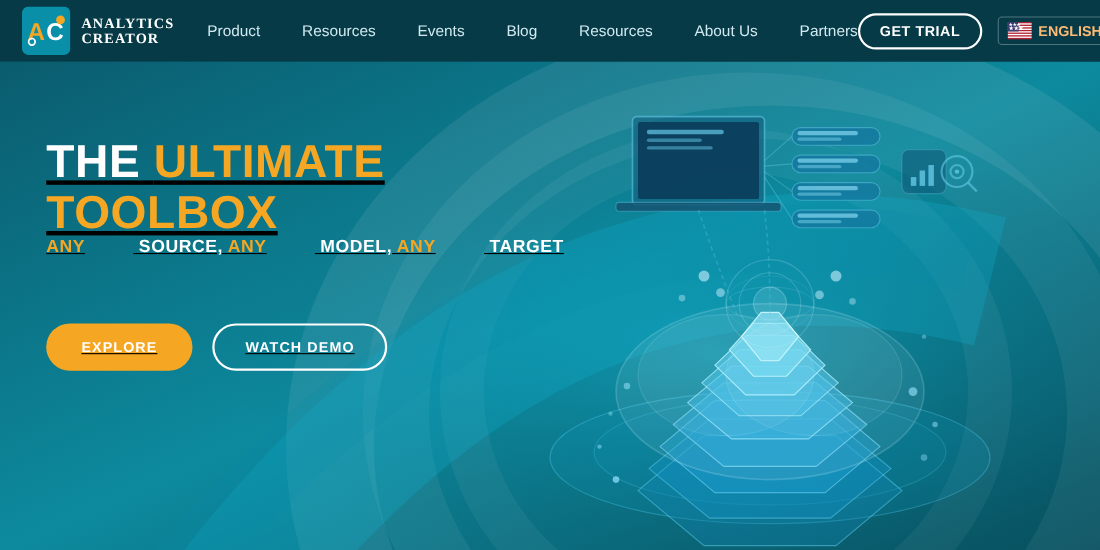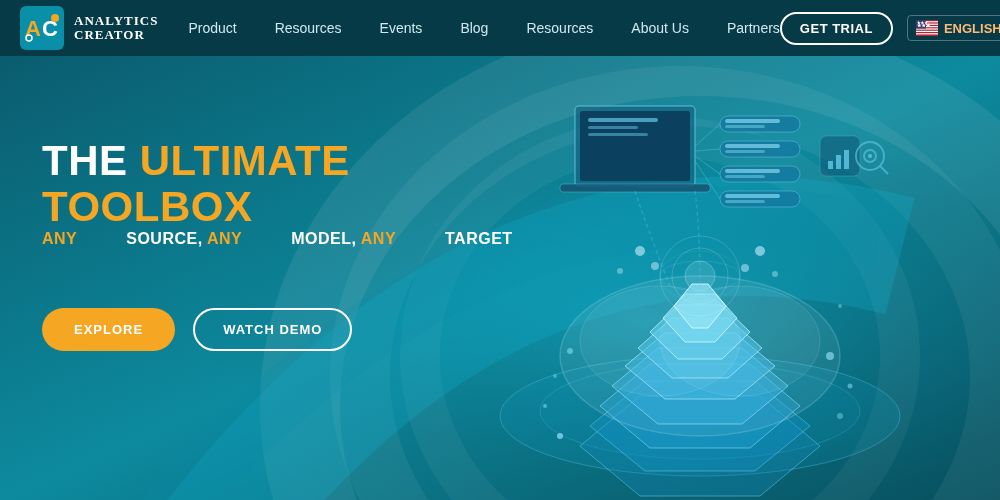--- a/index.html
+++ b/index.html
@@ -111,23 +111,24 @@
 
     
     .wave-bg {
       position: absolute;
       top: 0; left: 0; right: 0; bottom: 0;
     }
 
     .hero-content {
       position: absolute;
       left: 42px;
-      top: 82px;
+      top: 68px;
       z-index: 5;
       max-width: 500px;
+      text-decoration: underline;
     }
 
     .hero-title-line1 {
       font-size: 42px;
       font-weight: 900;
       color: #ffffff;
       line-height: 1.1;
       letter-spacing: 0.5px;
       text-transform: uppercase;
     }

